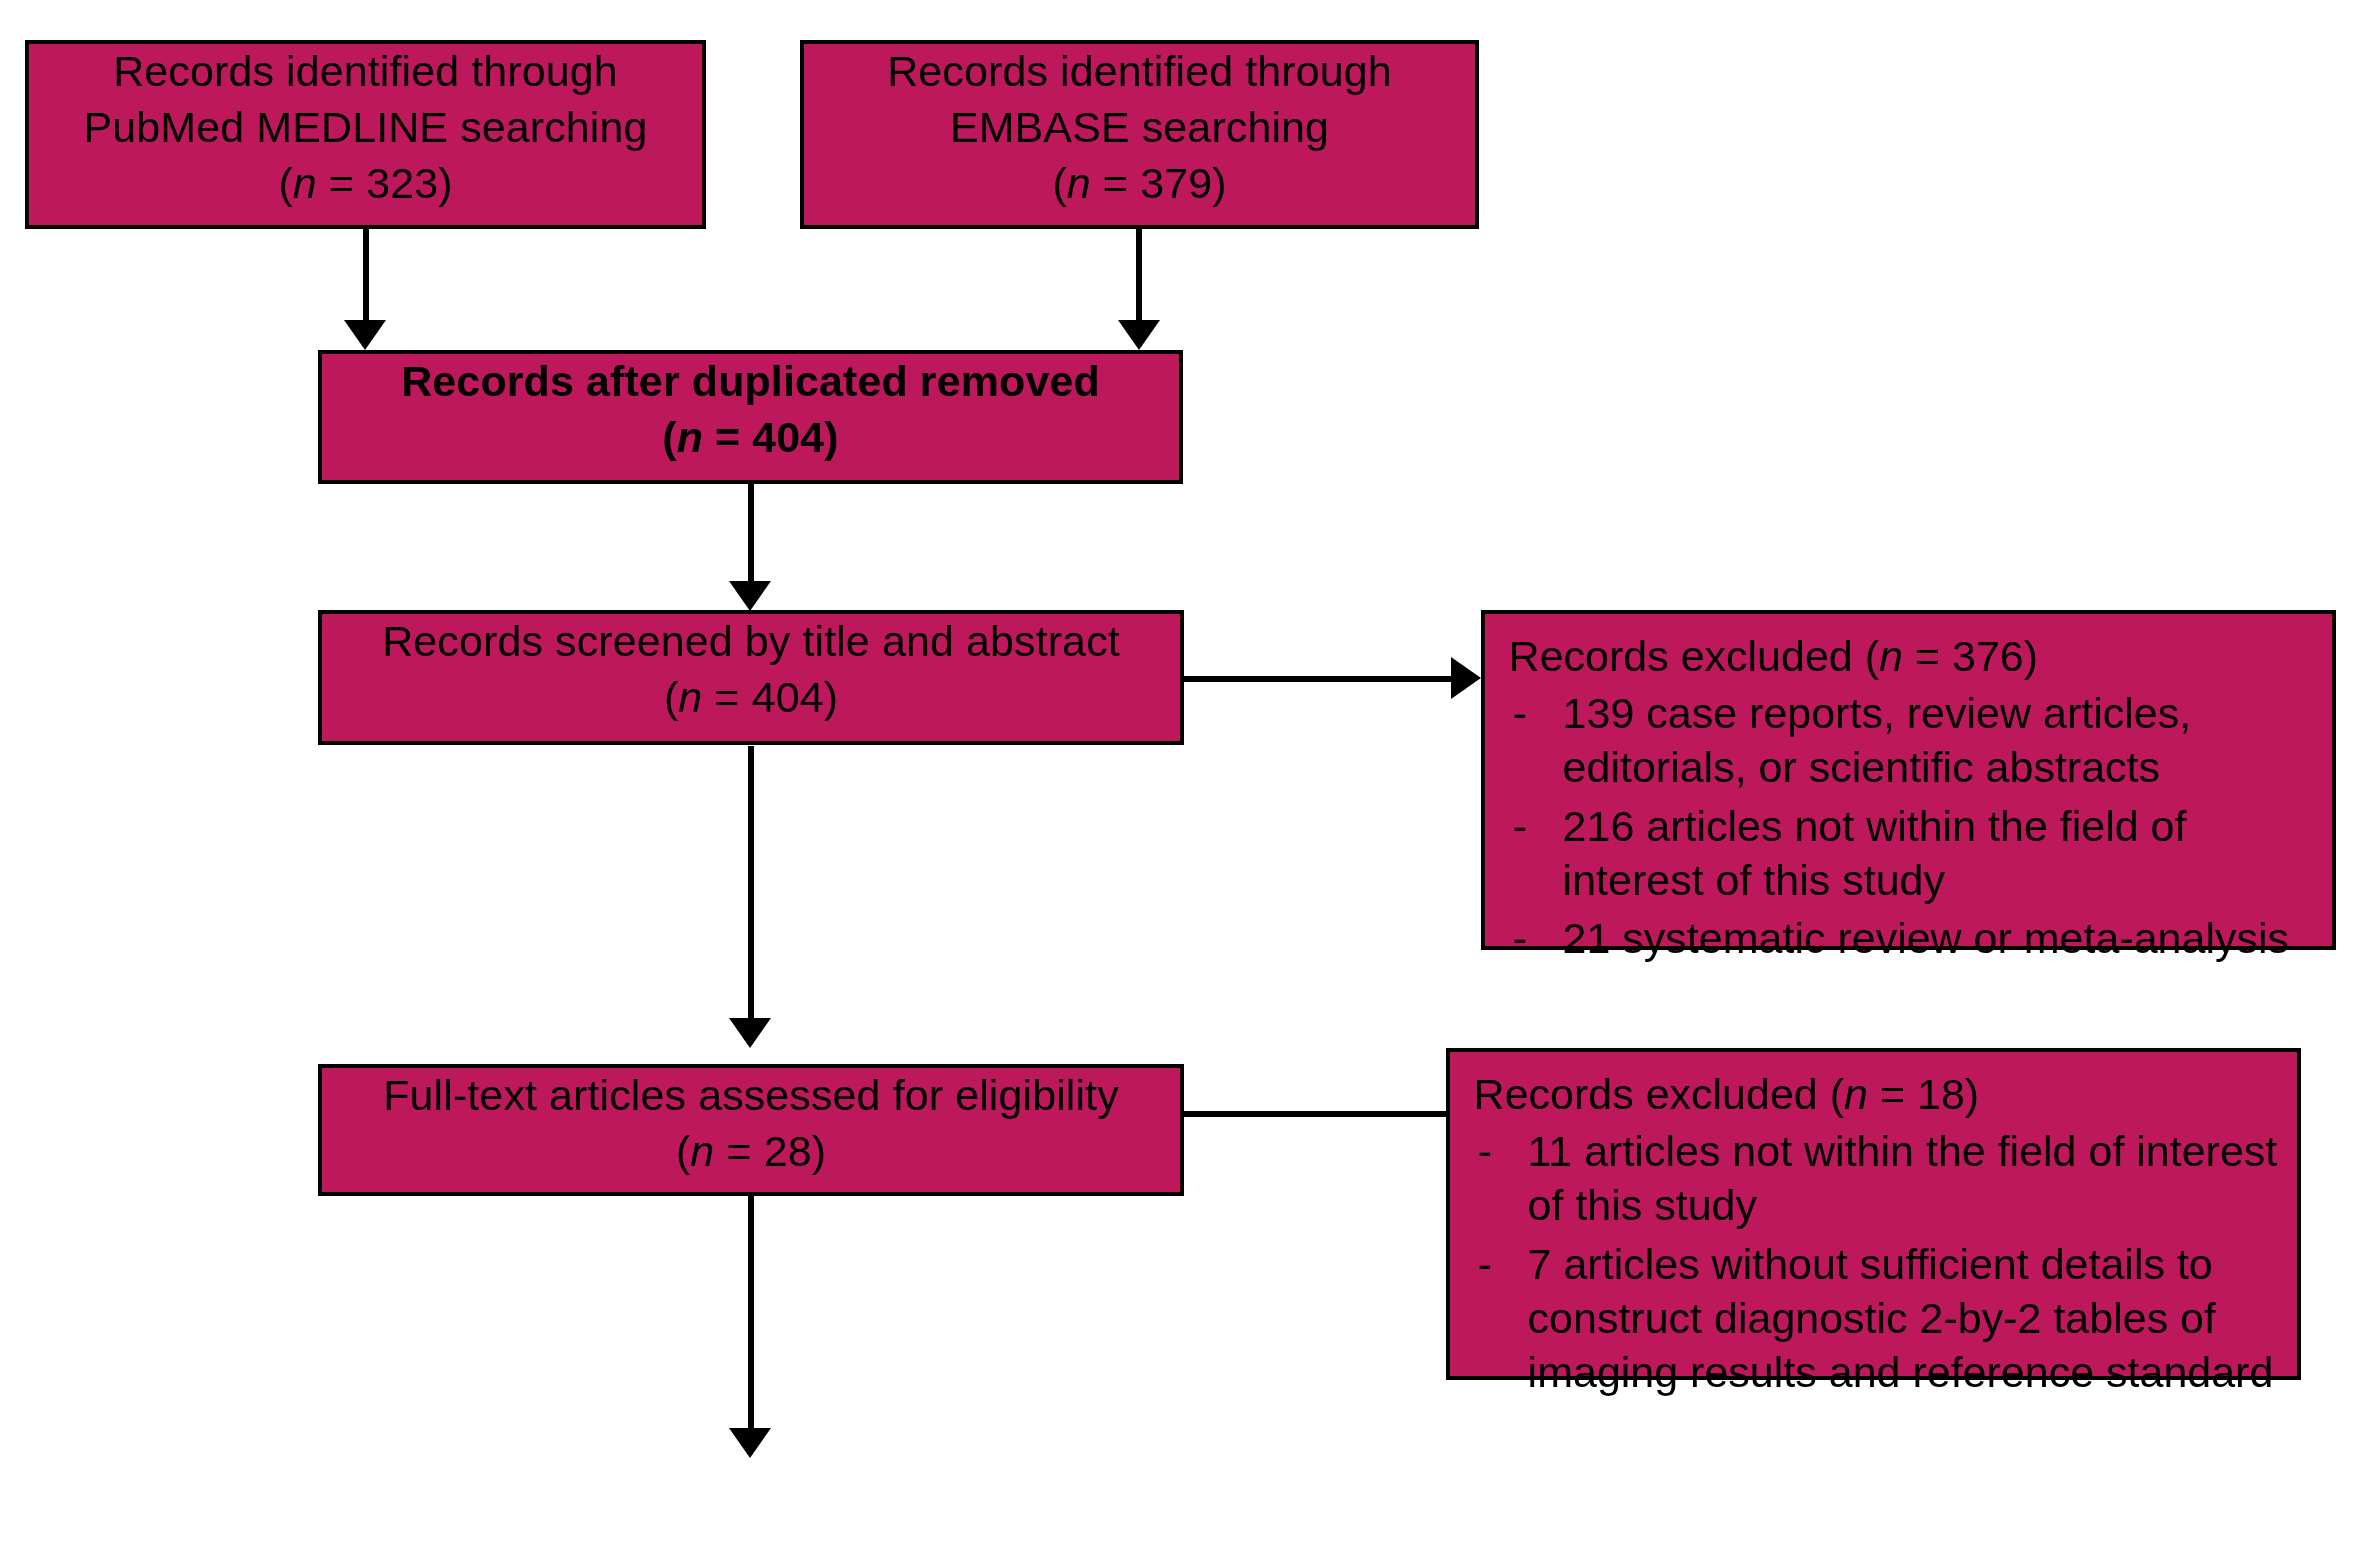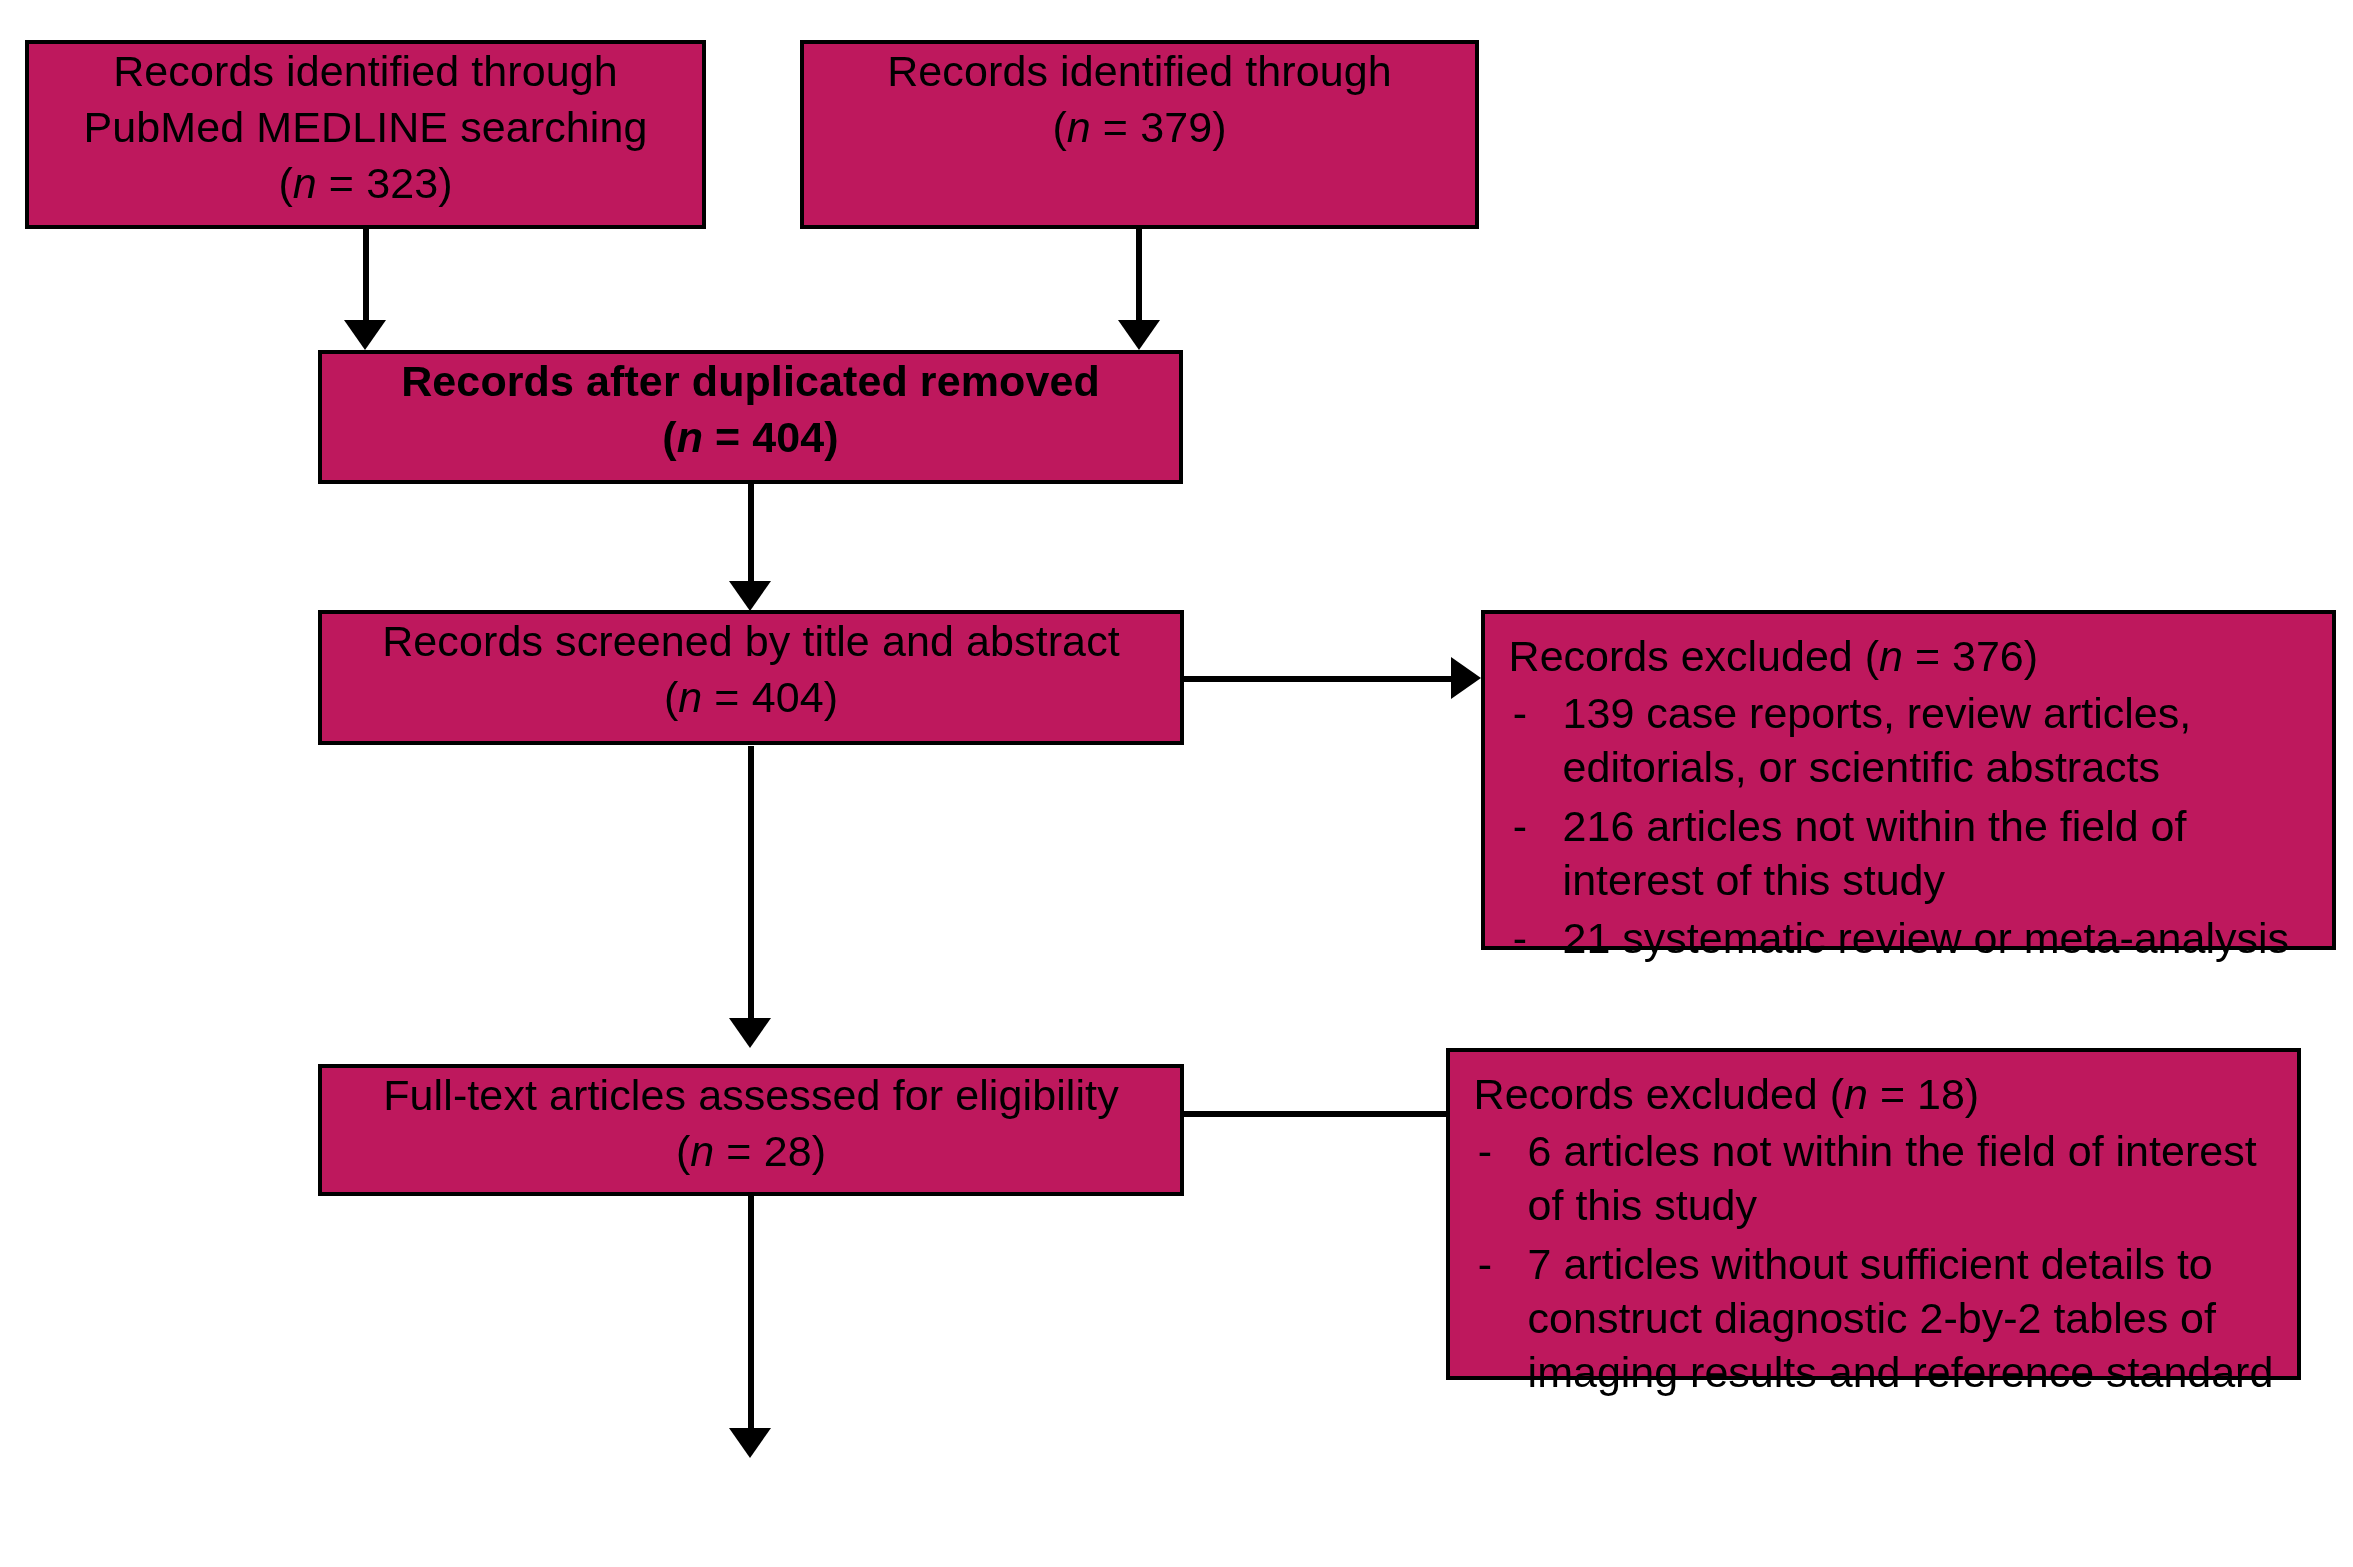--- a/index.html
+++ b/index.html
@@ -134,20 +134,21 @@
   <div class="arrow-right" style="left:1451px; top:1092px;"></div>
 
   <div class="flow-box centered" style="left:25px; top:40px; width:681px; height:189px;">
     <div class="box-line">Records identified through</div>
     <div class="box-line">PubMed MEDLINE searching</div>
     <div class="box-line">(<span class="ital-n">n</span> = <span>323</span>)</div>
   </div>
 
   <div class="flow-box centered" style="left:800px; top:40px; width:679px; height:189px;">
     <div class="box-line">Records identified through</div>
+    <div class="box-line">EMBASE searching</div>
     <div class="box-line">(<span class="ital-n">n</span> = <span>379</span>)</div>
   </div>
 
   <div class="flow-box centered" style="left:318px; top:350px; width:865px; height:134px;font-weight:bold;">
     <div class="box-line">Records after duplicated removed</div>
     <div class="box-line">(<span class="ital-n">n</span> = <span>404</span>)</div>
   </div>
 
   <div class="flow-box centered" style="left:318px; top:610px; width:866px; height:135px;">
     <div class="box-line">Records screened by title and abstract</div>
@@ -175,21 +176,21 @@
   <div class="flow-box centered" style="left:318px; top:1048px; width:866px; height:132px;margin-top:16px;">
     <div class="box-line">Full-text articles assessed for eligibility</div>
     <div class="box-line">(<span class="ital-n">n</span> = <span>28</span>)</div>
   </div>
 
   <div class="flow-box left-aligned excl-box" style="left:1446px; top:1048px; width:855px; height:332px;">
     <div class="excl-title">Records excluded (<span class="ital-n">n</span> = <span>18</span>)</div>
     <ul class="excl-list">
       <li class="excl-item">
         <span class="excl-dash">-</span>
-        <span>6 articles not within the field of interest of this study</span>
+        <span>11 articles not within the field of interest of this study</span>
       </li>
       <li class="excl-item">
         <span class="excl-dash">-</span>
         <span>7 articles without sufficient details to construct diagnostic 2-by-2 tables of imaging results and reference standard</span>
       </li>
     </ul>
   </div>
 
 
 </div>

